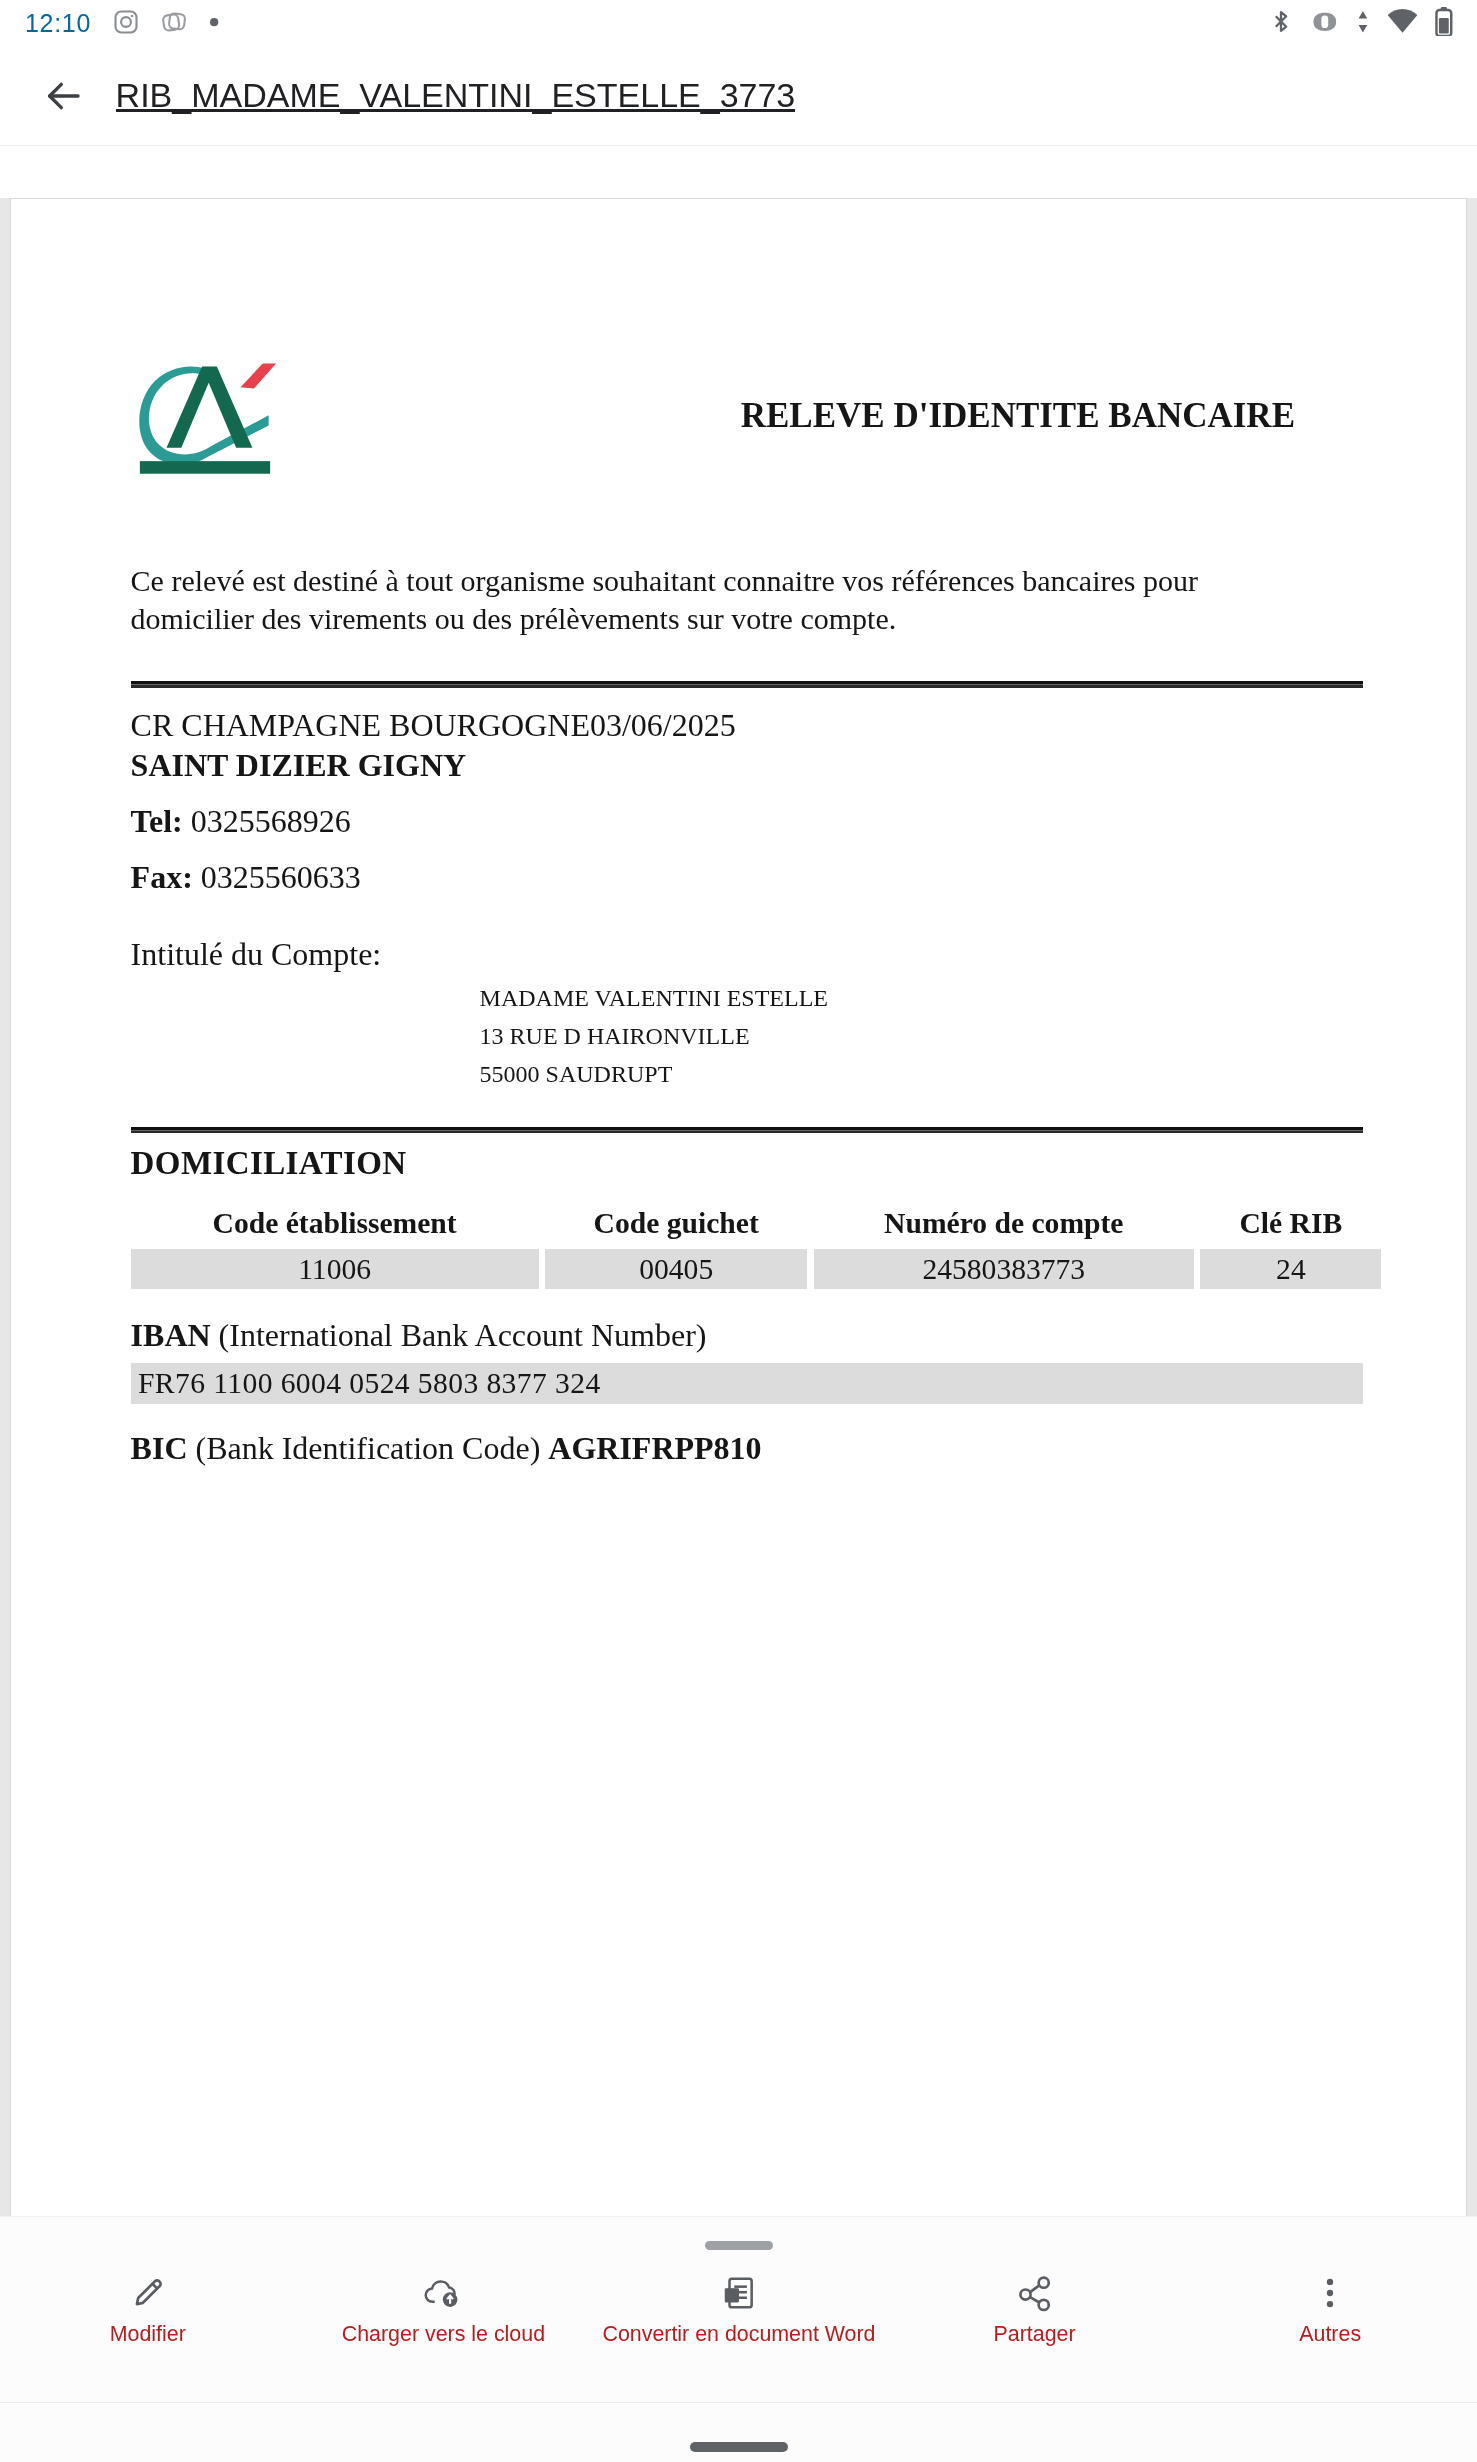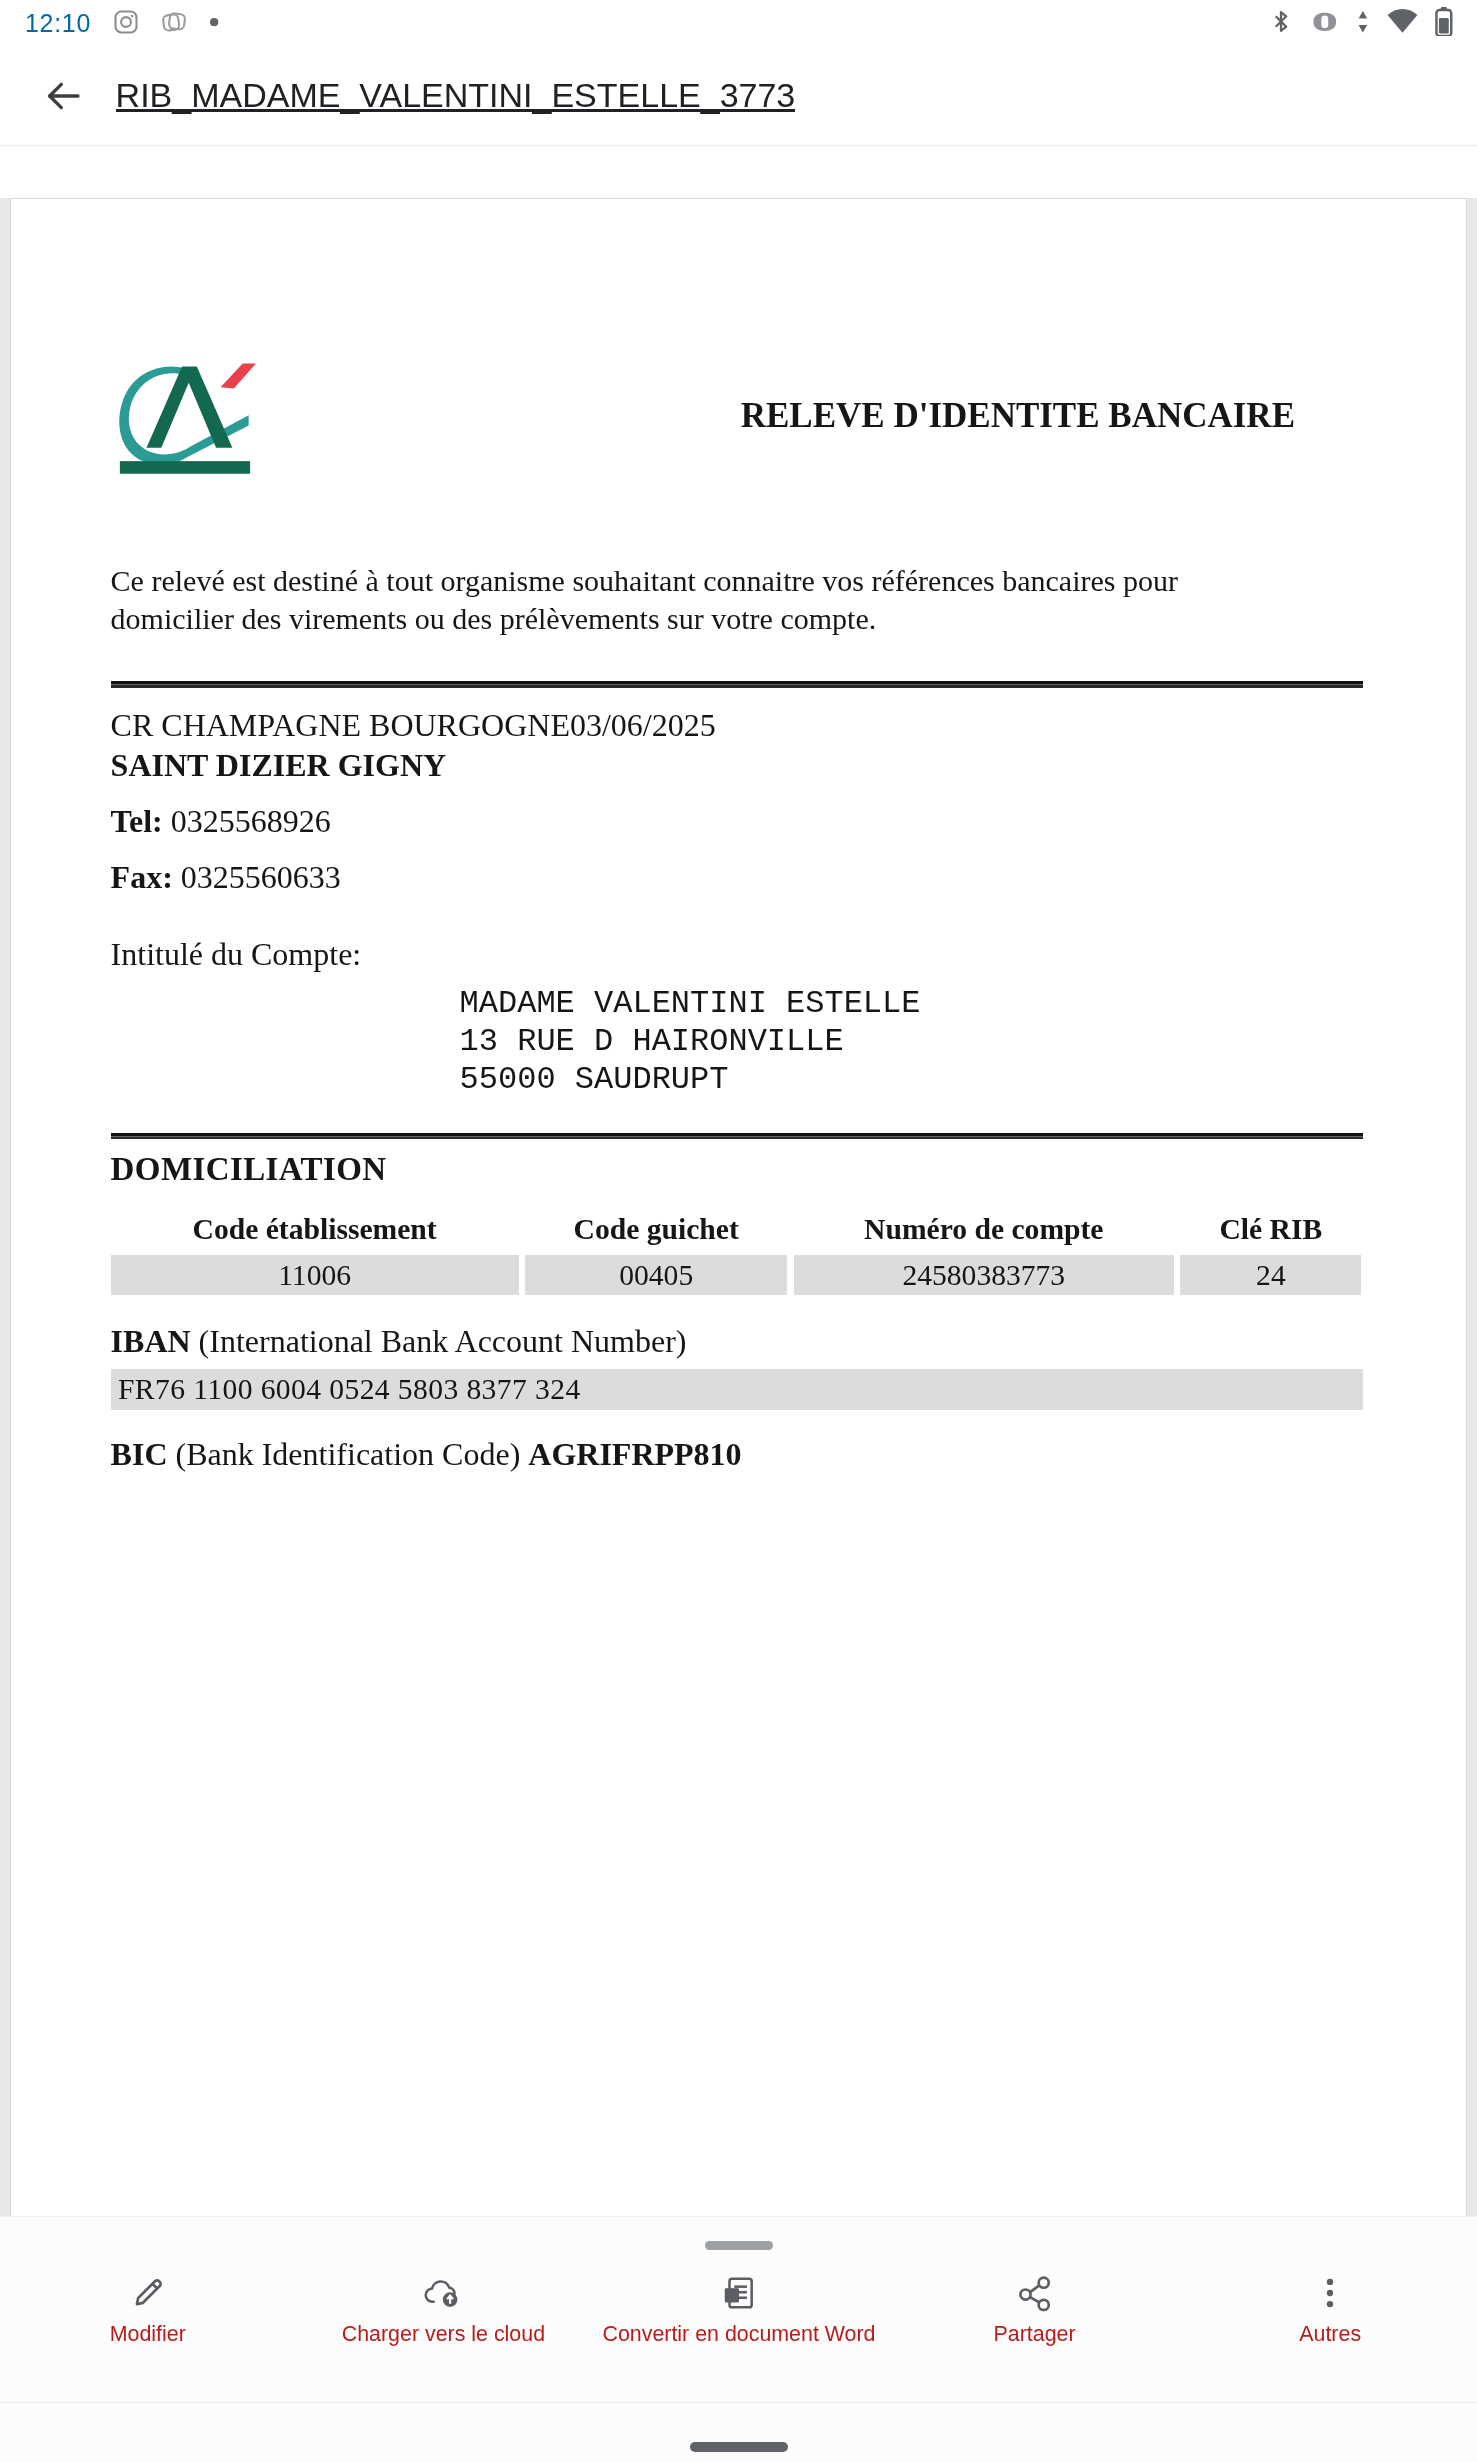--- a/index.html
+++ b/index.html
@@ -23,39 +23,39 @@
   .app-title { margin-left:26.6px; font-size:34px; color:#202124; white-space:nowrap;
     overflow:hidden; text-overflow:ellipsis; max-width:1293px;text-decoration:underline; }
 
   
   .viewer { position:absolute; top:148px; left:0; right:0; bottom:236px; background:#ffffff; }
   .gutter { position:absolute; top:50px; bottom:0; background:#e7e7e7; }
   .gutter.left { left:0; width:9.6px; }
   .gutter.right { right:0; width:11px; }
   .page { position:absolute; top:50px; left:9.6px; right:11px; bottom:0;
     background:#fff; border:1.5px solid #d9d9d9; border-bottom:none;
-    font-family:"Liberation Serif", serif; color:#161616; }
+    font-family:"Liberation Serif", serif; color:#161616;padding-left:20px; }
   .doc { padding:0 103px 0 100px; }
 
   .logo-row { display:flex; align-items:center; margin-top:157px; }
   .ca-logo { width:148px; height:120px; }
   .doc-title { flex:1; text-align:right; padding-right:68px; font-size:35px; font-weight:bold; letter-spacing:0px; }
 
   .intro { margin-top:86px; font-size:30px; line-height:38px; }
 
   .rule { height:6.6px; background:#222; margin-top:43px;
     background:linear-gradient(#111 0 45%, #666 45% 62%, #2a2a2a 62% 100%); }
 
   .bank-row { display:flex; margin-top:19px; font-size:32px; }
   .branch { margin-top:3px; font-size:32px; font-weight:bold; }
   .tel-row { margin-top:19px; font-size:32px; }
   .fax-row { margin-top:19px; font-size:32px; }
   .b { font-weight:bold; }
   .holder-label { margin-top:40px; font-size:32px; }
-  .holder-block { margin-left:349px; margin-top:12px; font-size:32px; line-height:38px;font-family:Liberation Mono, monospace; }
+  .holder-block { margin-left:349px; margin-top:6px; font-size:24px; line-height:38px; }
 
   .dom-heading { margin-top:11.8px; font-size:33px; font-weight:bold; letter-spacing:0.4px; }
   .dom-table { margin-top:25px; display:grid; grid-template-columns:408px 262px 380px 181px; column-gap:6.6px; }
   .dom-th { text-align:center; font-size:29.6px; font-weight:bold; padding-bottom:8.9px; }
   .dom-td { text-align:center; font-size:29.6px; background:#dcdcdc; height:40px; line-height:40px; }
 
   .iban-label { margin-top:28px; font-size:32px; }
   .iban-bar { margin-top:8.9px; background:#dcdcdc; height:41px; line-height:41px;
     font-size:29.6px; padding-left:7.4px; letter-spacing:0.4px; }
   .bic-line { margin-top:26.6px; font-size:32px; }

